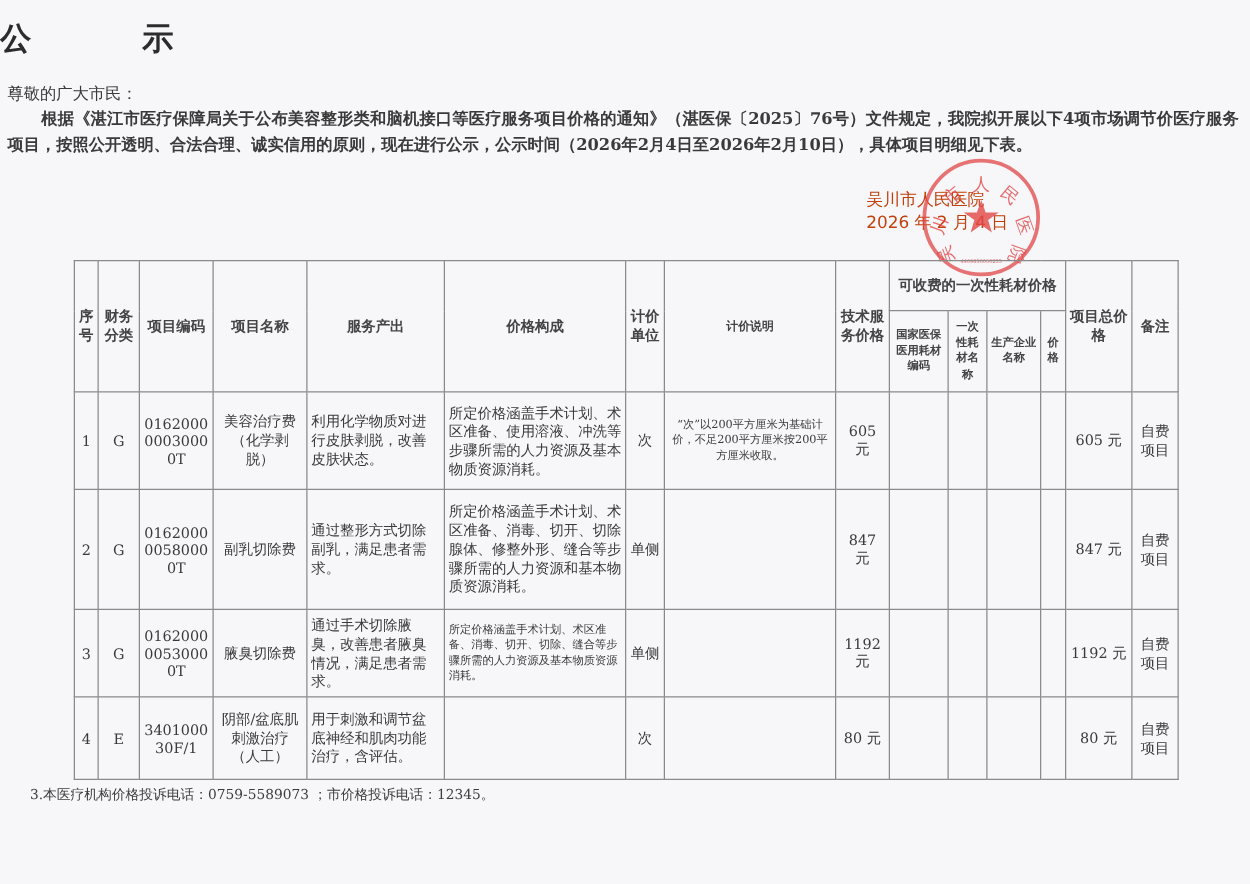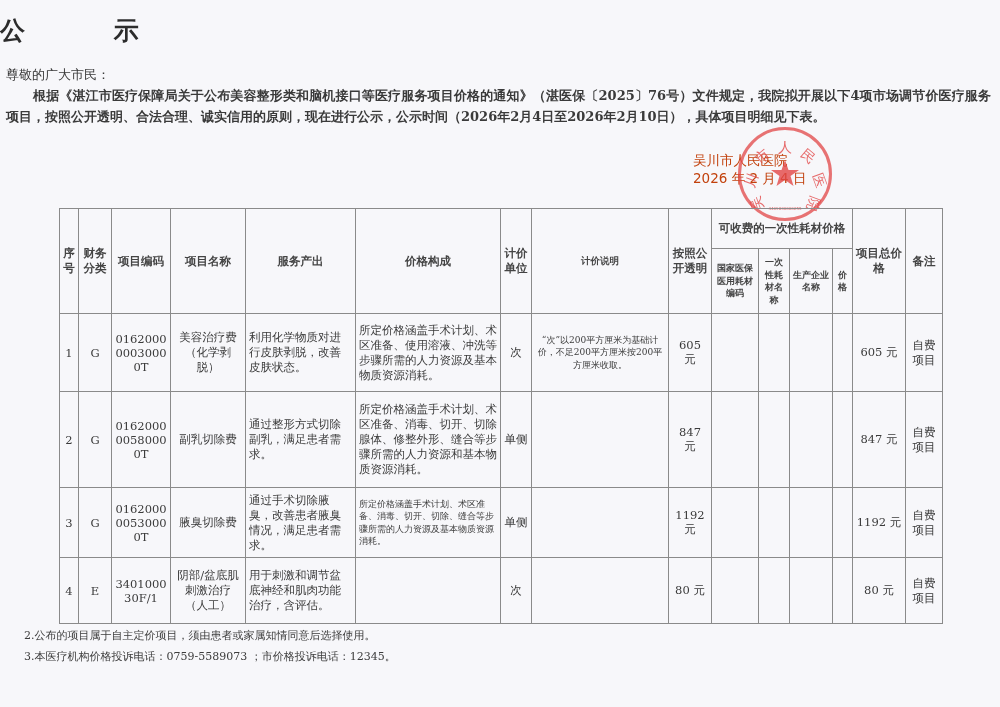--- a/index.html
+++ b/index.html
@@ -92,21 +92,21 @@
   <thead>
     <tr style="height:40px">
       <th rowspan="2">序号</th>
       <th rowspan="2">财务分类</th>
       <th rowspan="2">项目编码</th>
       <th rowspan="2">项目名称</th>
       <th rowspan="2">服务产出</th>
       <th rowspan="2">价格构成</th>
       <th rowspan="2">计价单位</th>
       <th rowspan="2" style="font-size:9.5px">计价说明</th>
-      <th rowspan="2">按照公开透明</th>
+      <th rowspan="2">技术服务价格</th>
       <th colspan="4">可收费的一次性耗材价格</th>
       <th rowspan="2">项目总价格</th>
       <th rowspan="2">备注</th>
     </tr>
     <tr style="height:65px">
       <th class="small">国家医保医用耗材编码</th>
       <th class="small">一次性耗材名称</th>
       <th class="small">生产企业名称</th>
       <th class="small">价格</th>
     </tr>
@@ -177,15 +177,14 @@
       <td></td>
       <td></td>
       <td></td>
       <td>80 元</td>
       <td>自费项目</td>
     </tr>
   </tbody>
 </table>
 
 <div class="notes">
-  <div class="indent2">2.公布的项目属于自主定价项目，须由患者或家属知情同意后选择使用。</div>
   <div class="indent2">3.本医疗机构价格投诉电话：0759-5589073 ；市价格投诉电话：12345。</div>
 </div>
 
 </body></html>

